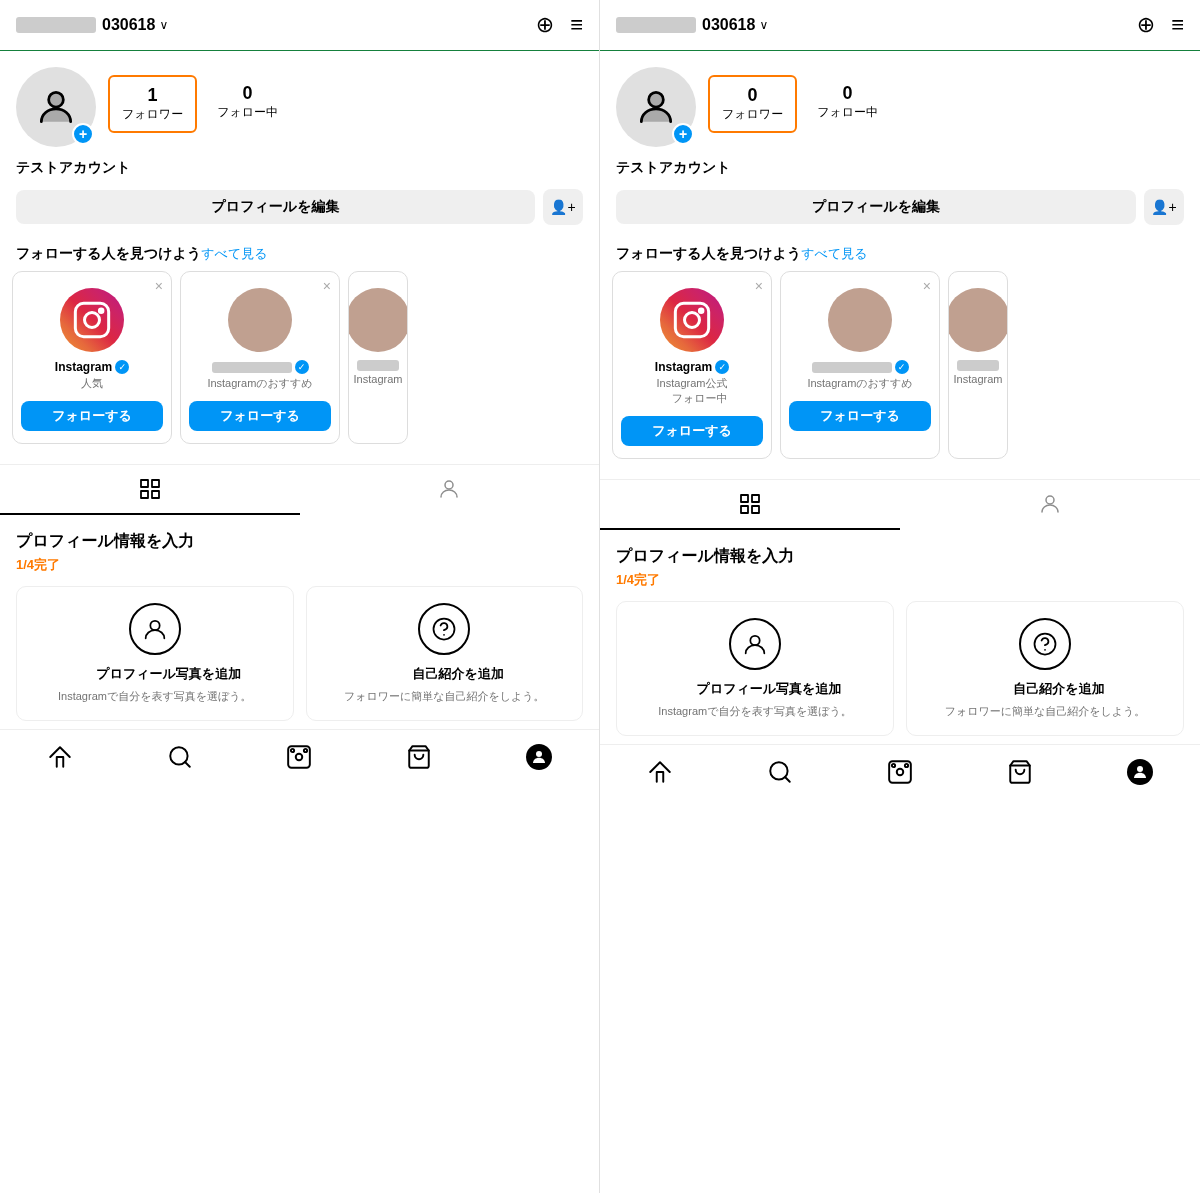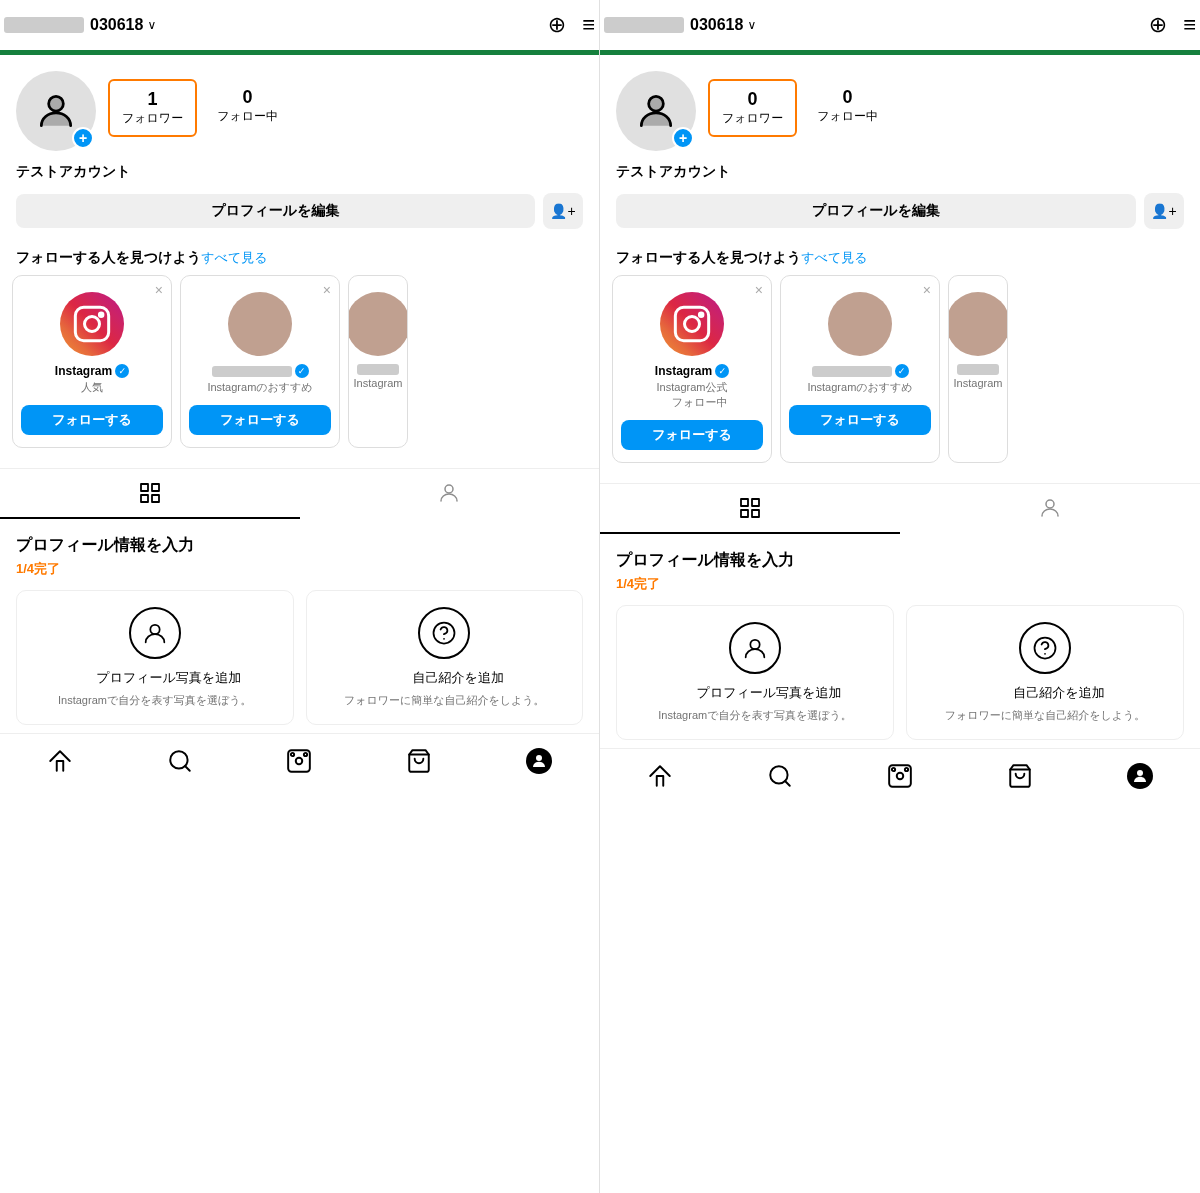--- a/index.html
+++ b/index.html
@@ -22,23 +22,23 @@
       display: flex;
       flex-direction: column;
     }
     .panel:last-child { border-right: none; }
 
     
     .header {
       display: flex;
       align-items: center;
       justify-content: space-between;
-      padding: 12px 4px;
+      padding: 12px 16px;
       background: #fff;
-      border-bottom: 5px solid #15803d;
+      border-bottom: 1px solid #15803d;
     }
     .header-left {
       display: flex;
       align-items: center;
       gap: 4px;
     }
     .header-username {
       font-size: 16px;
       font-weight: 700;
       color: #000;
@@ -367,21 +367,21 @@
     }
     .info-card-icon svg {
       width: 28px;
       height: 28px;
       stroke: #000;
       fill: none;
       stroke-width: 1.5;
     }
     .info-card-title {
       font-size: 13px;
-      font-weight: 400;
+      font-weight: 700;
       color: #000;
       margin-bottom: 6px;
       text-align: center;
       margin-left: 28px;
     }
     .info-card-desc {
       font-size: 11px;
       color: #737373;
       text-align: center;
       line-height: 1.4;

